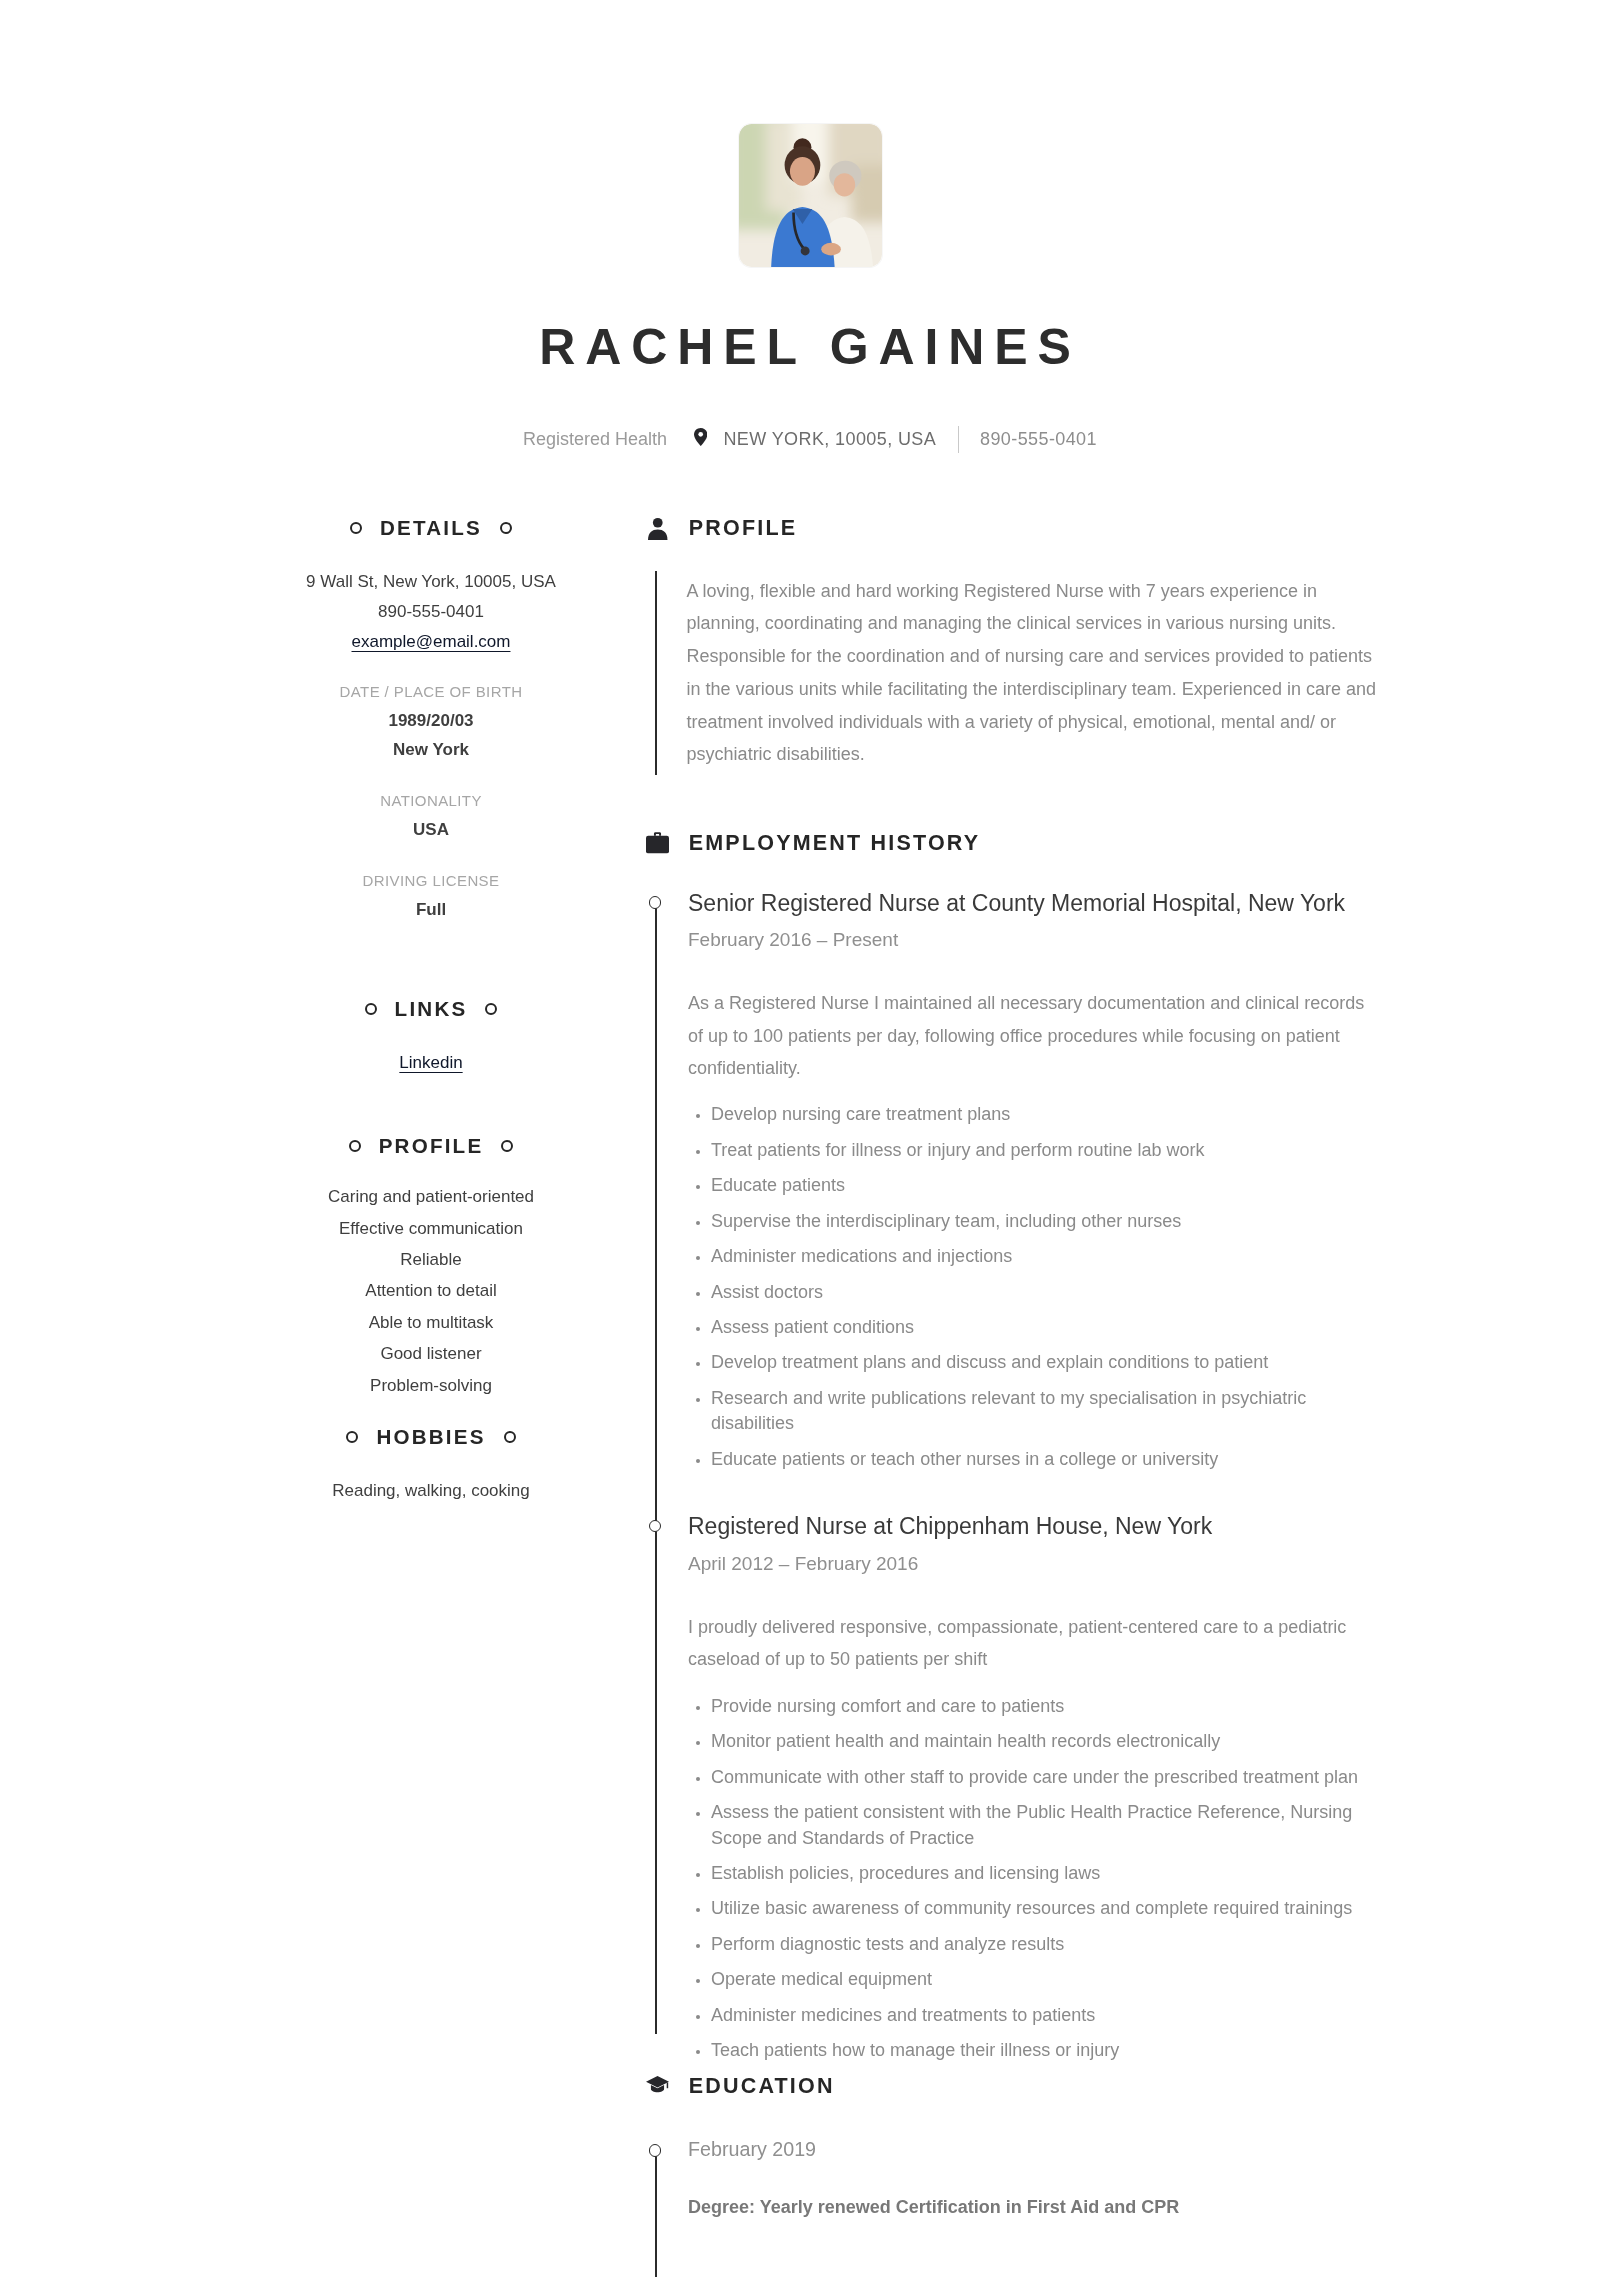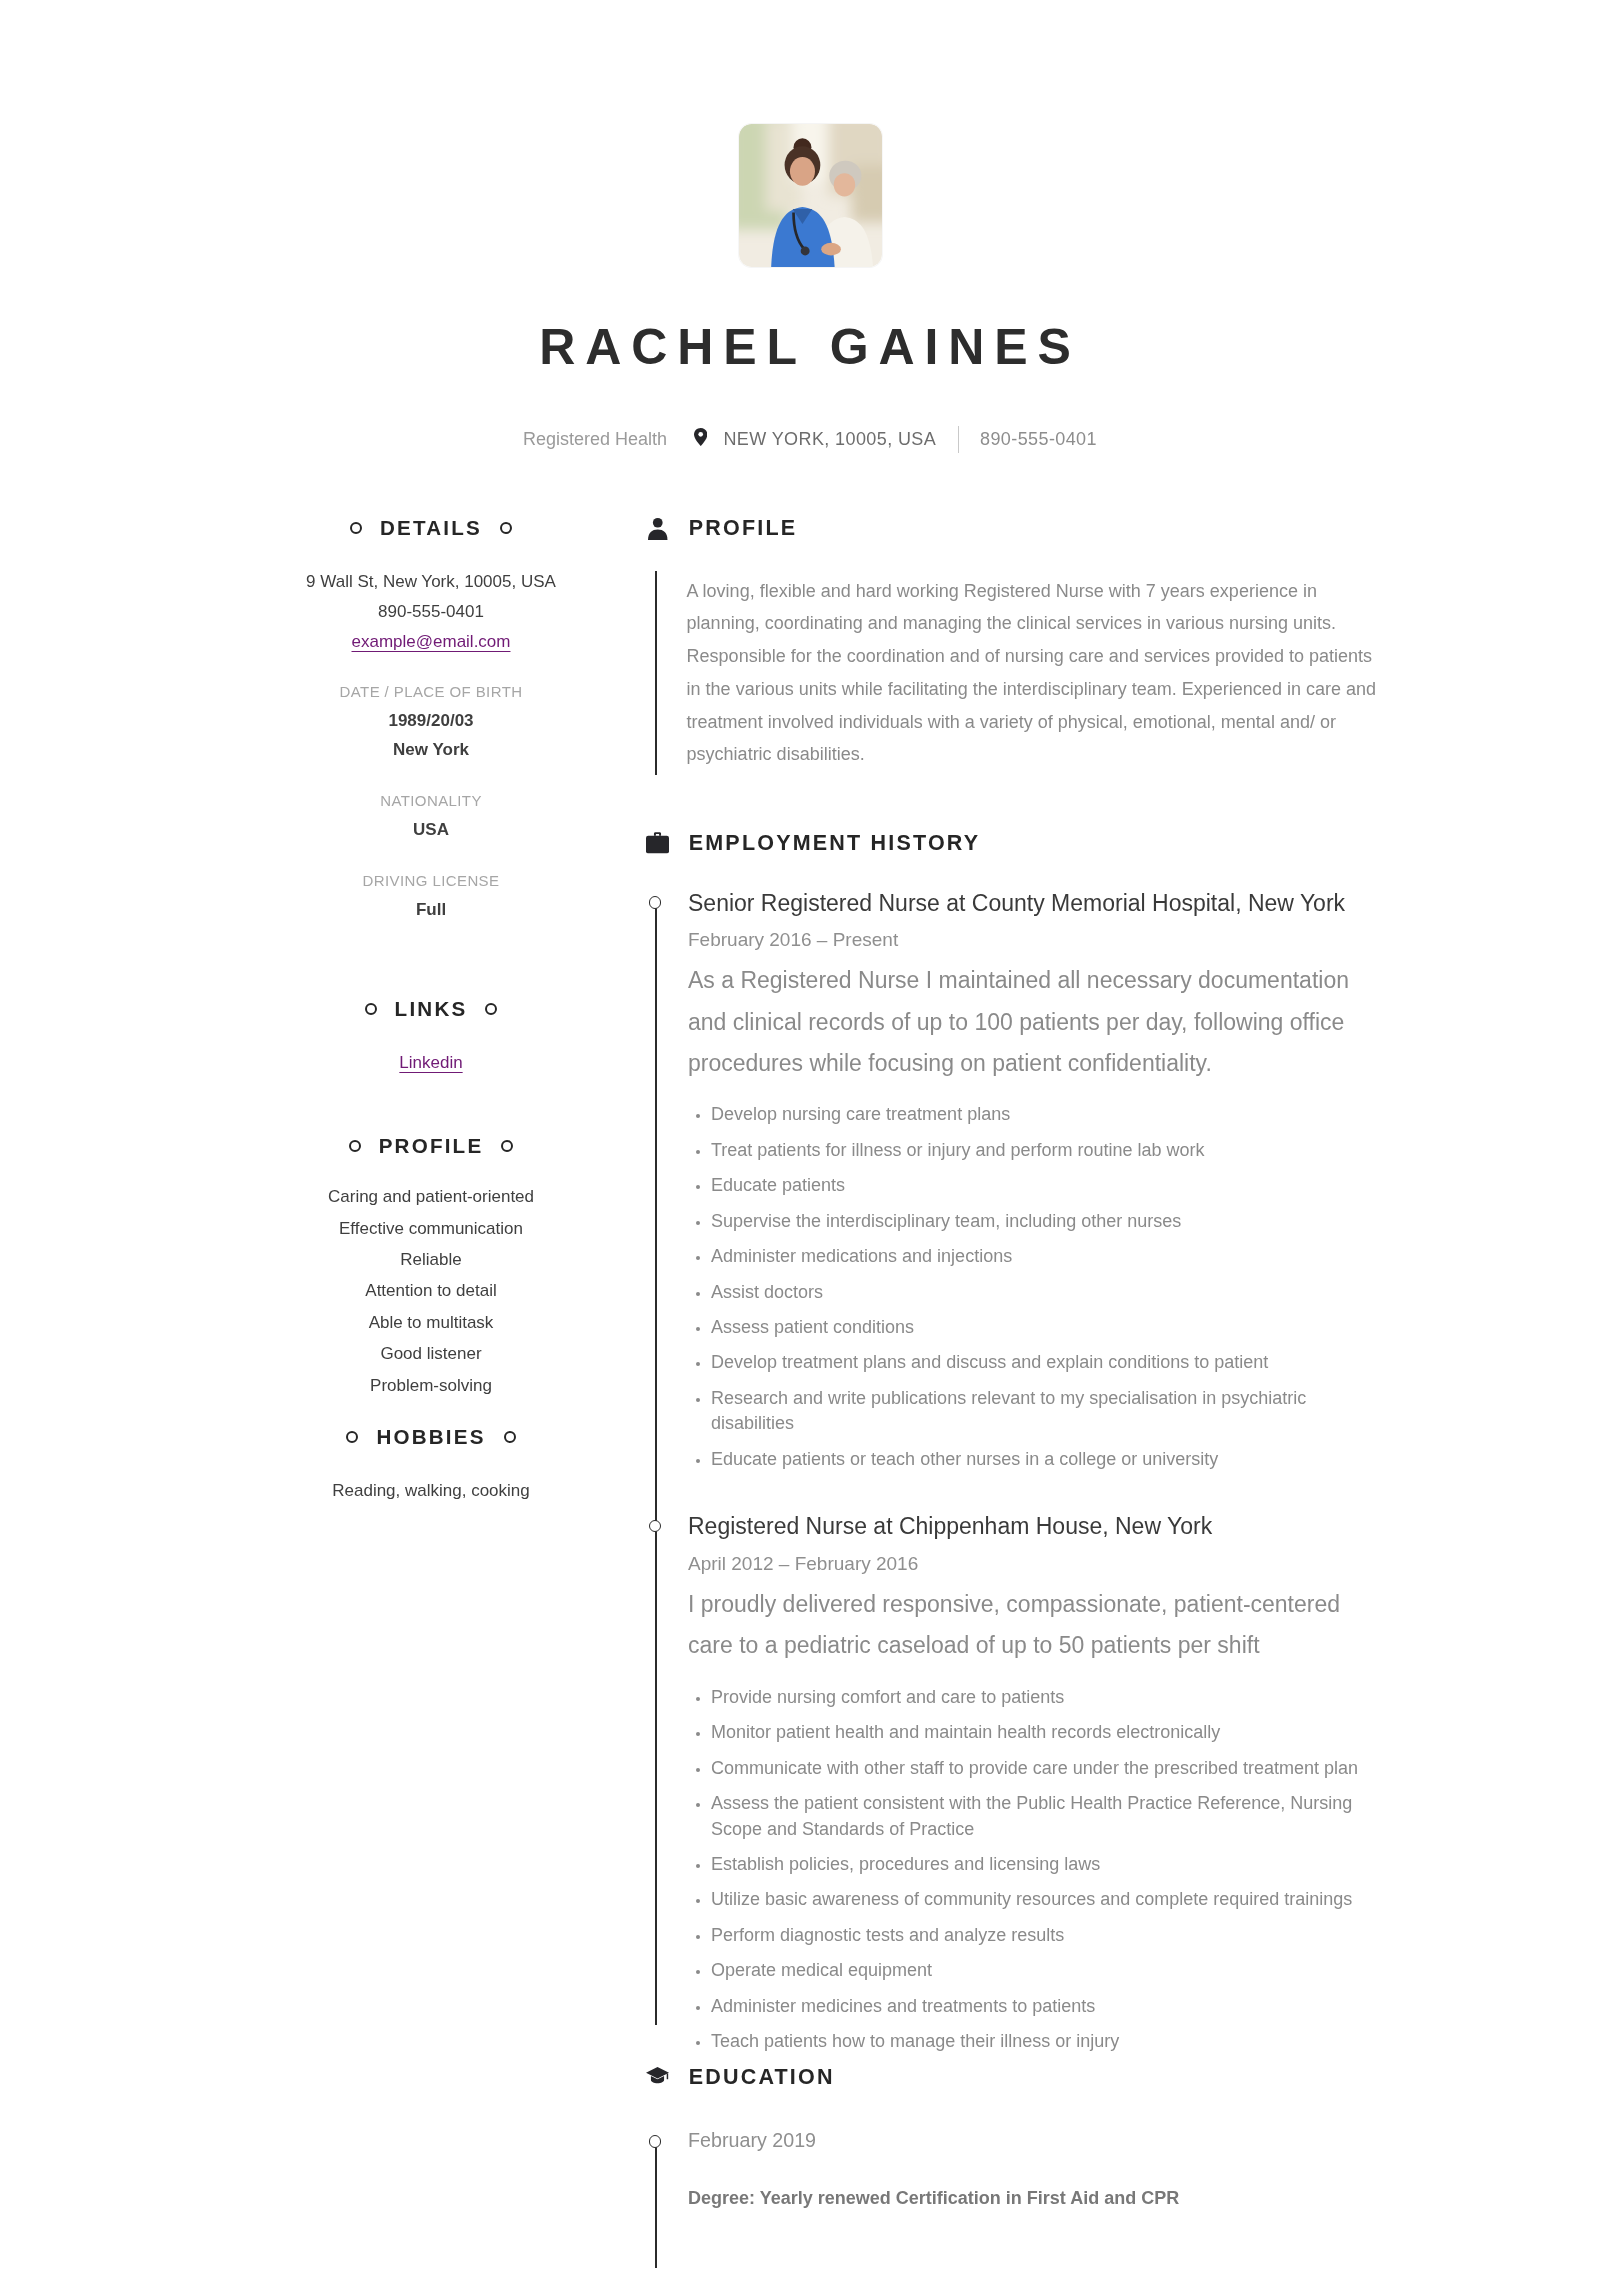--- a/index.html
+++ b/index.html
@@ -19,21 +19,21 @@
 
   
   .columns{display:flex;margin-top:63px;}
   .sidebar{width:412px;margin-left:85px;flex:none;text-align:center;}
   .main{flex:1;margin-left:9px;margin-right:100px;}
 
   
   .side-heading{display:flex;align-items:center;justify-content:center;gap:18px;font-size:20.6px;font-weight:700;letter-spacing:2.2px;color:#262626;font-stretch:condensed;}
   .ring{width:8px;height:8px;border:2.2px solid #262626;border-radius:50%;flex:none;}
   .side-block{margin-top:27px;font-size:17px;color:#3f3f3f;line-height:1.75;}
-  .side-link,.email-link{color:#701a75;text-decoration:underline;text-underline-offset:3.6px;}
+  .side-link,.email-link{color:#0f172a;text-decoration:underline;text-underline-offset:3.6px;}
   .side-group{margin-top:27px;}
   .side-label{font-size:15px;color:#a6a6a6;letter-spacing:0.4px;margin-bottom:7.2px;}
   .side-value{font-size:17px;color:#3f3f3f;line-height:1.7;font-weight:bold;}
   .gap-links{margin-top:72px;}
   .gap-skills{margin-top:56px;}
   .gap-hobbies{margin-top:24px;}
   .skill-list{list-style:none;margin:23px 0 0 0;padding:0;font-size:17px;color:#3f3f3f;line-height:1.85;}
 
   
   .section-head{display:flex;align-items:center;gap:19.7px;}
@@ -44,21 +44,21 @@
     font-size:18px;line-height:1.82;color:#8a8a8a;max-width:927px;}
 
   .employment-head{margin-top:56px;}
   .jobs{position:relative;margin-top:34px;}
   .jobs::before{content:"";position:absolute;left:9px;top:12.5px;bottom:30px;width:1.8px;background:#2b2b2b;}
   .job{position:relative;padding-left:42px;}
   .job + .job{margin-top:41px;}
   .t-dot{position:absolute;left:2.7px;top:6.3px;width:10.7px;height:10.7px;background:#ffffff;border:1.8px solid #2b2b2b;border-radius:50%;z-index:2;}
   .job-title{font-size:23px;font-weight:500;color:#3a3a3a;}
   .job-period{margin-top:12.5px;font-size:19px;color:#8f8f8f;}
-  .job-summary{margin-top:9px;font-size:23px;line-height:1.8;color:#8a8a8a;max-width:927px;}
+  .job-summary{margin-top:36px;font-size:18px;line-height:1.8;color:#8a8a8a;max-width:927px;}
   .bullets{margin:18px 0 0 0;padding-left:23px;max-width:905px;}
   .bullets li{font-size:18px;color:#8a8a8a;line-height:1.42;margin-bottom:9.9px;}
   .bullets li::marker{color:#8a8a8a;font-size:14.3px;}
 
   .education-head{}
   .edu-entry{position:relative;padding-left:42px;margin-top:39px;}
   .edu-line{position:absolute;left:9px;top:12.5px;width:1.8px;height:127px;background:#2b2b2b;}
   .edu-period{font-size:19.7px;color:#8f8f8f;}
   .edu-degree{margin-top:36px;font-size:18px;font-weight:700;color:#787878;}
 </style>

